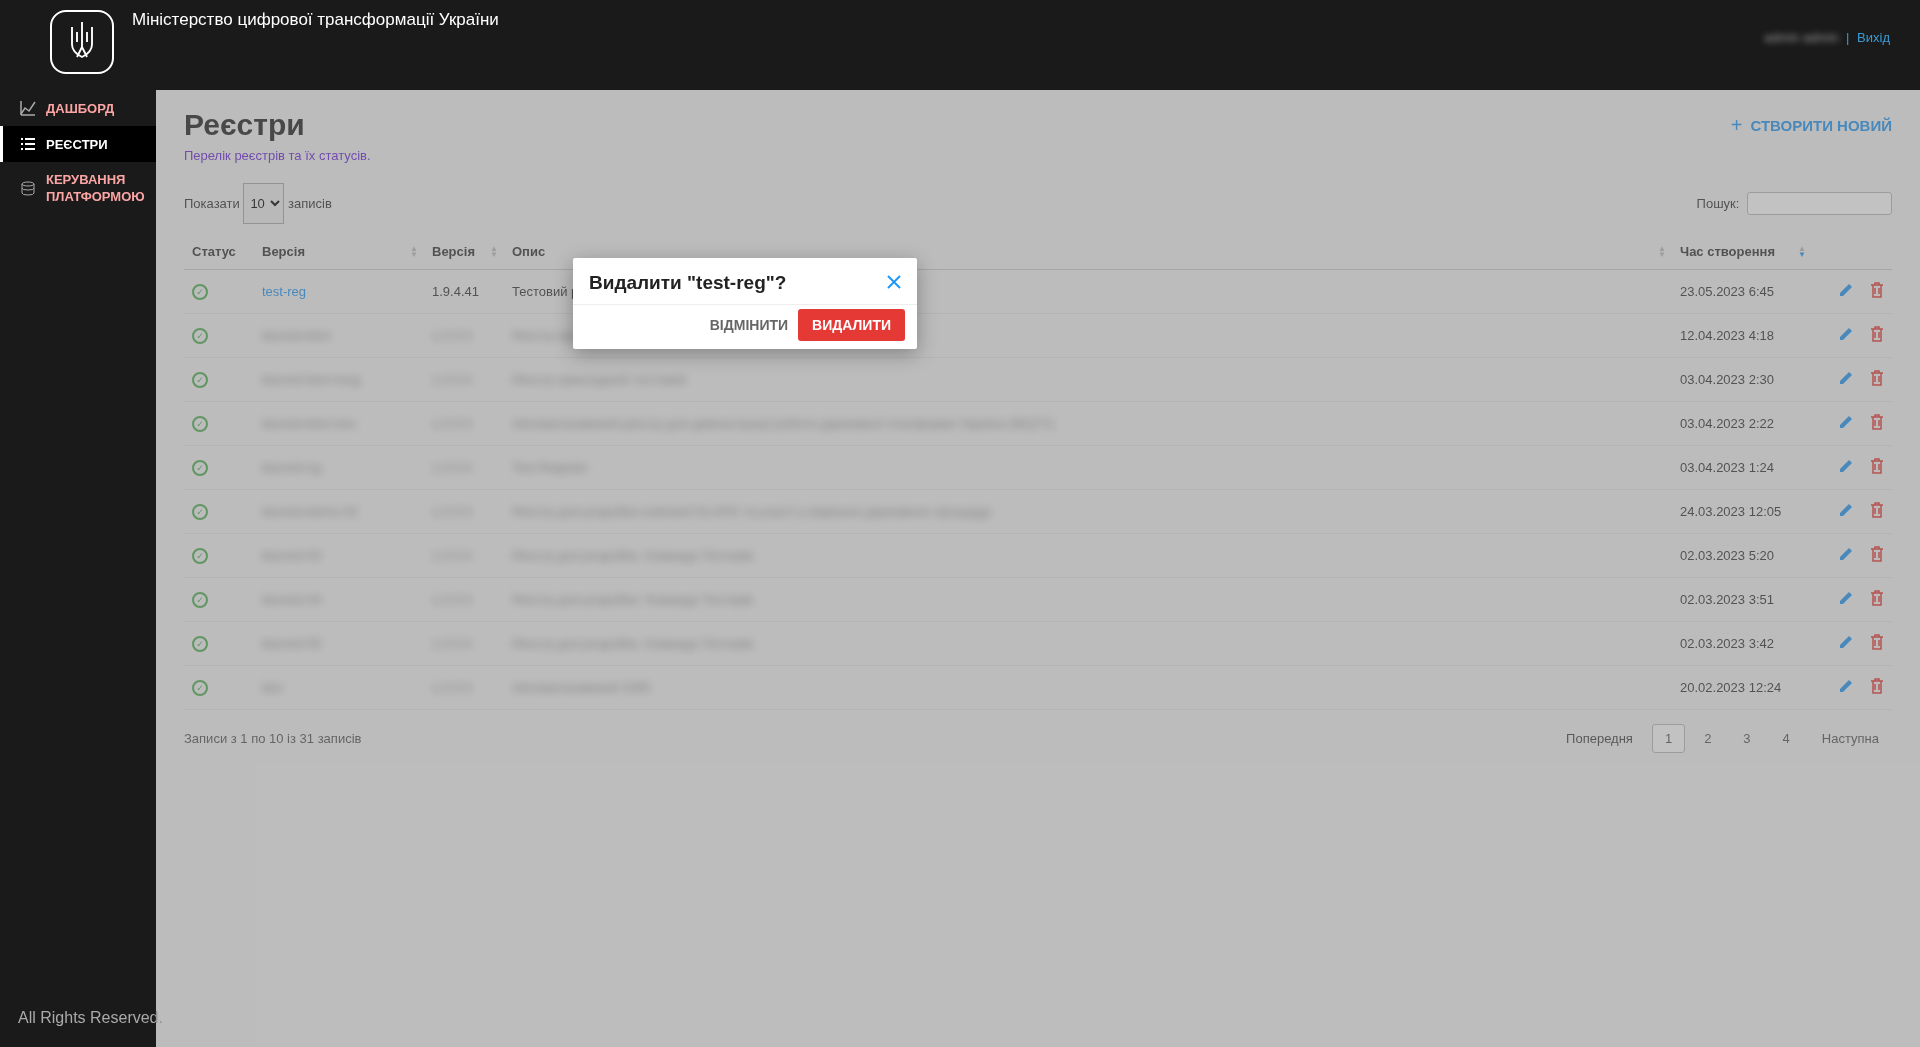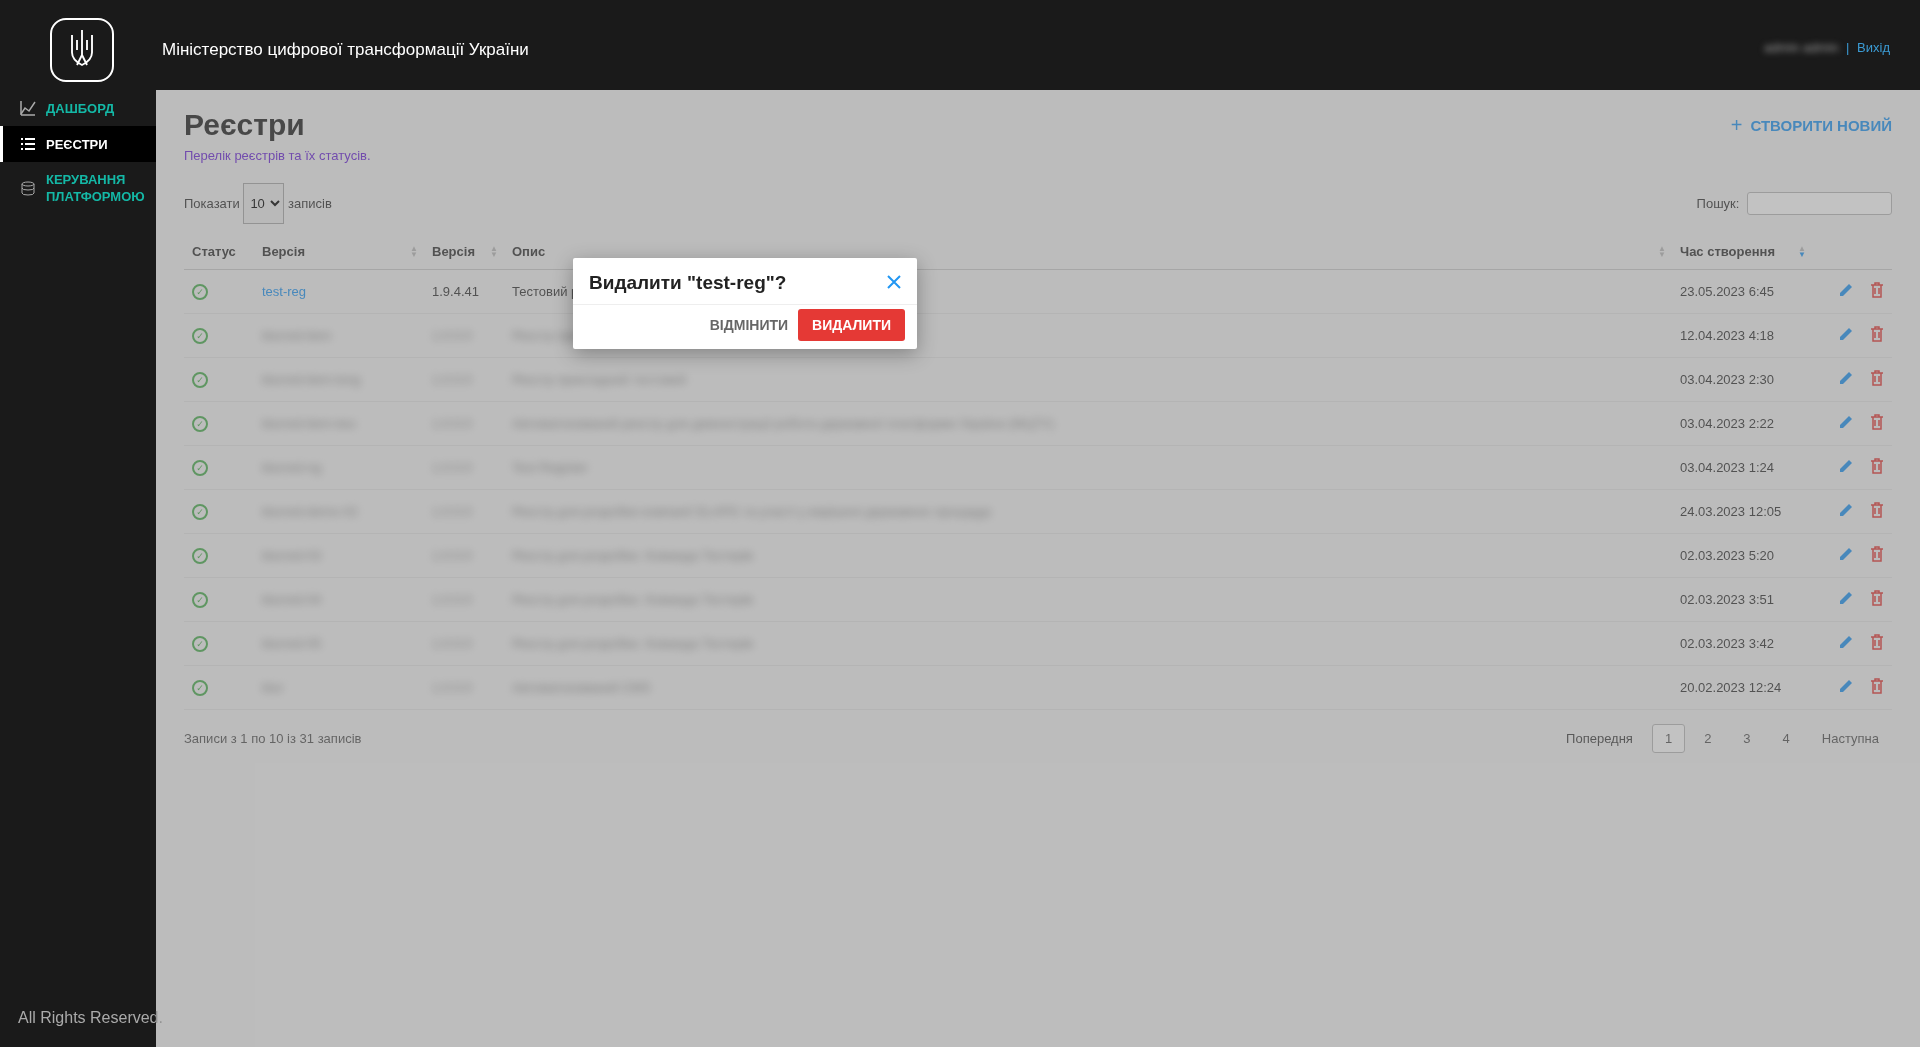--- a/index.html
+++ b/index.html
@@ -13,45 +13,43 @@
   position: relative;
 }
 .top-bar {
   height: 10px;
   background: #1a1a1a;
 }
 .header {
   background: #1a1a1a;
   height: 80px;
   display: flex;
-  align-items: center;
   padding: 0 20px 0 50px;
   color: #fff;
   position: relative;
-  gap: 30px;
 }
 .logo-box {
   width: 64px;
   height: 64px;
   border: 2px solid #fff;
   border-radius: 16px;
   display: flex;
   align-items: center;
   justify-content: center;
   margin-right: 18px;
 }
 .logo-box svg { width: 32px; height: 40px; }
 .header-title {
   font-size: 17px;
   font-weight: 400;
 }
 .header-right {
   position: absolute;
   right: 30px;
-  top: 30px;
+  top: 20px;
   font-size: 13px;
   color: #888;
 }
 .header-right .user-blur {
   filter: blur(3px);
   color: #999;
 }
 .header-right .sep { color: #3b9bd4; margin: 0 4px; }
 .header-right .logout { color: #3b9bd4; cursor: pointer; }
 .main-layout {
@@ -60,21 +58,21 @@
 }
 .sidebar {
   width: 156px;
   background: #1a1a1a;
   padding-top: 0;
 }
 .sidebar-item {
   display: flex;
   align-items: center;
   padding: 10px 12px 10px 20px;
-  color: #14b8a6;
+  color: #fca5a5;
   font-size: 13px;
   font-weight: 700;
   cursor: pointer;
   gap: 10px;
 }
 .sidebar-item.active {
   background: #000;
   border-left: 3px solid #fff;
   padding-left: 17px;
   color: #fff;

